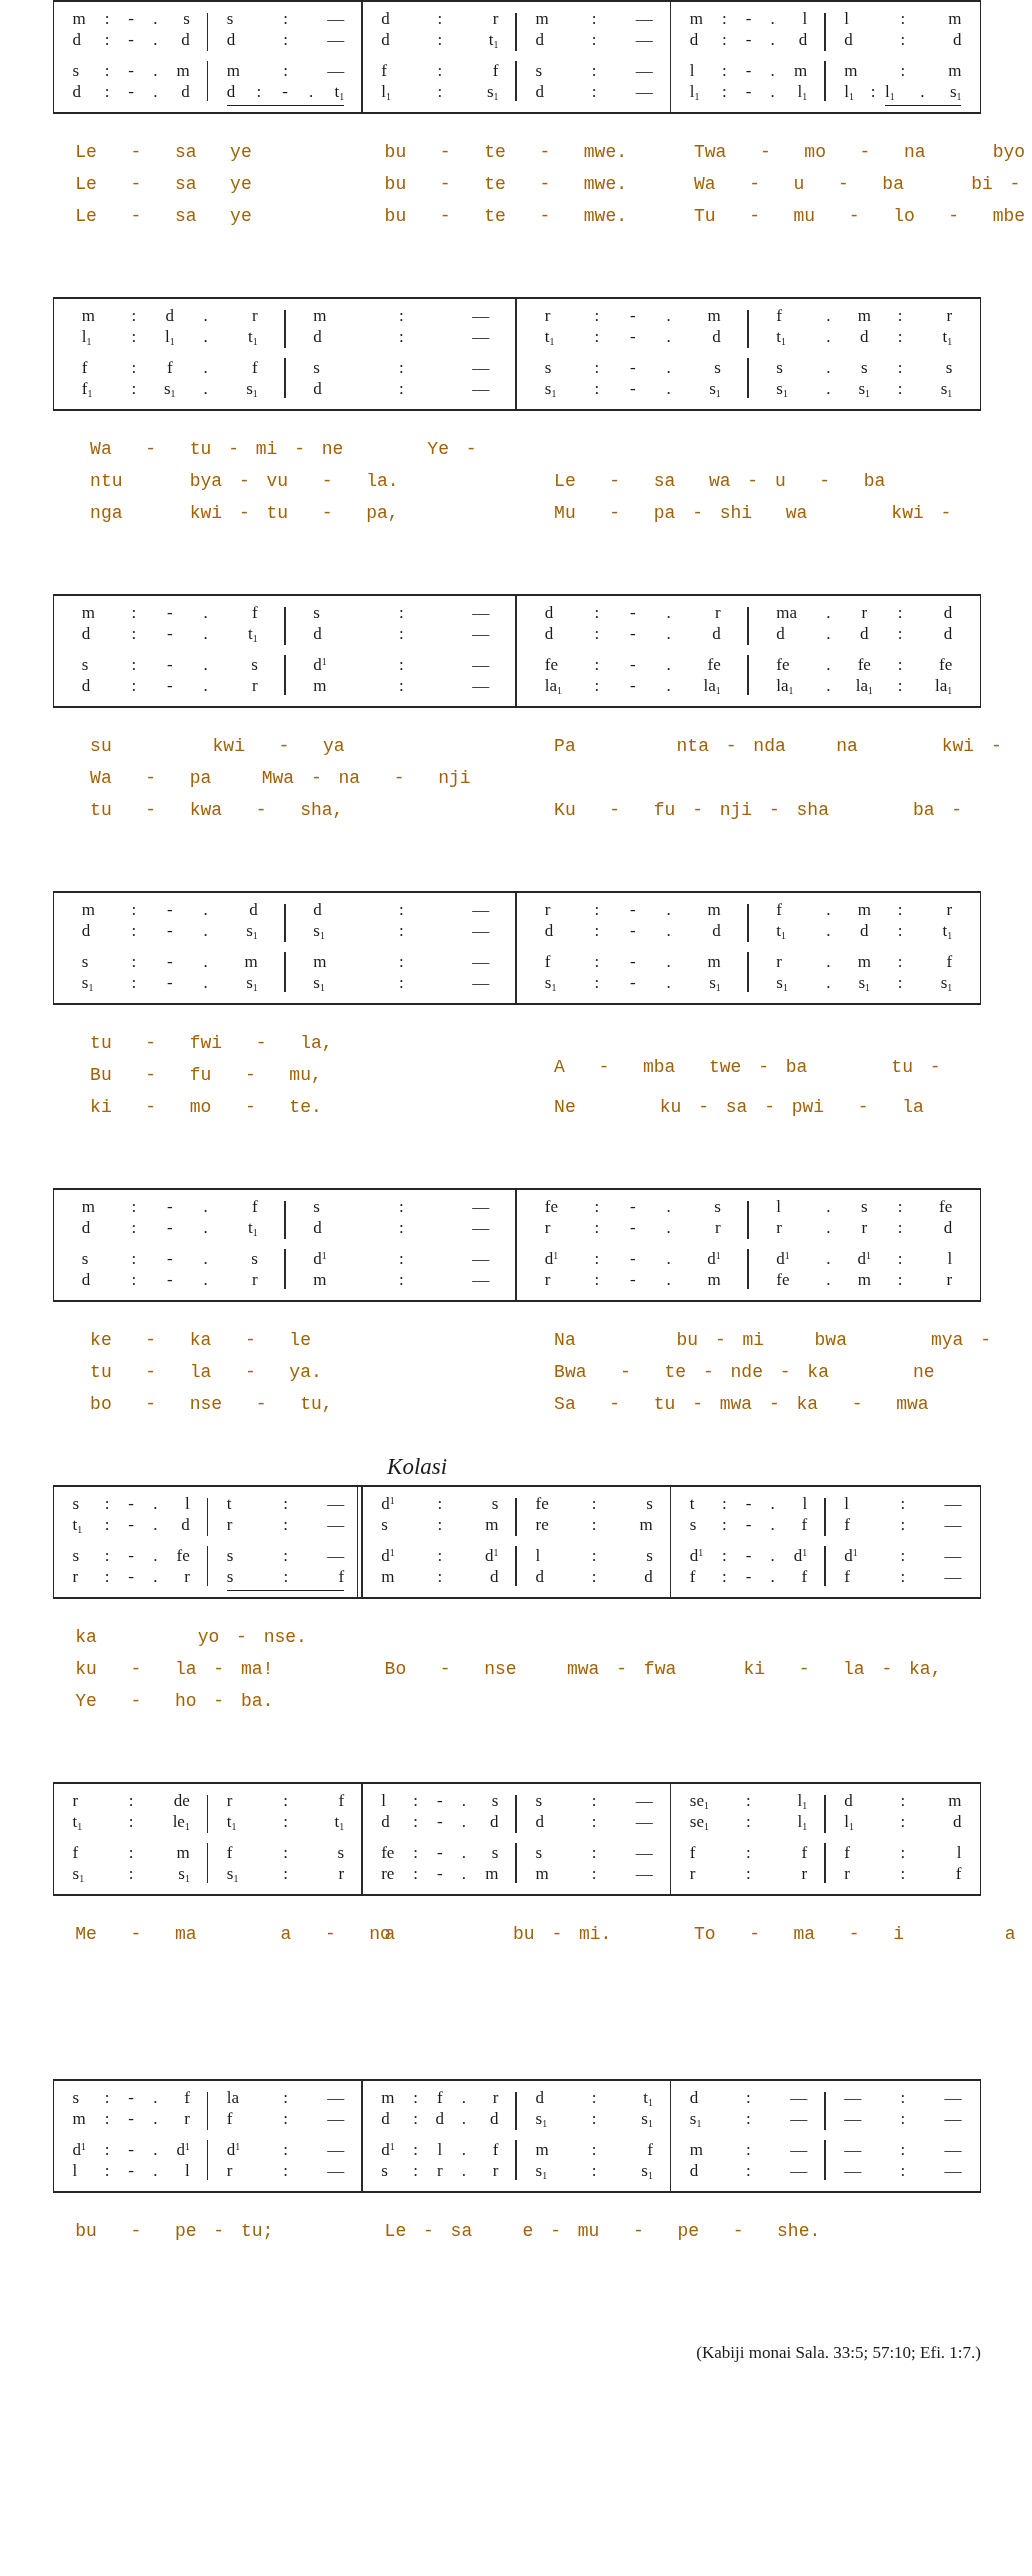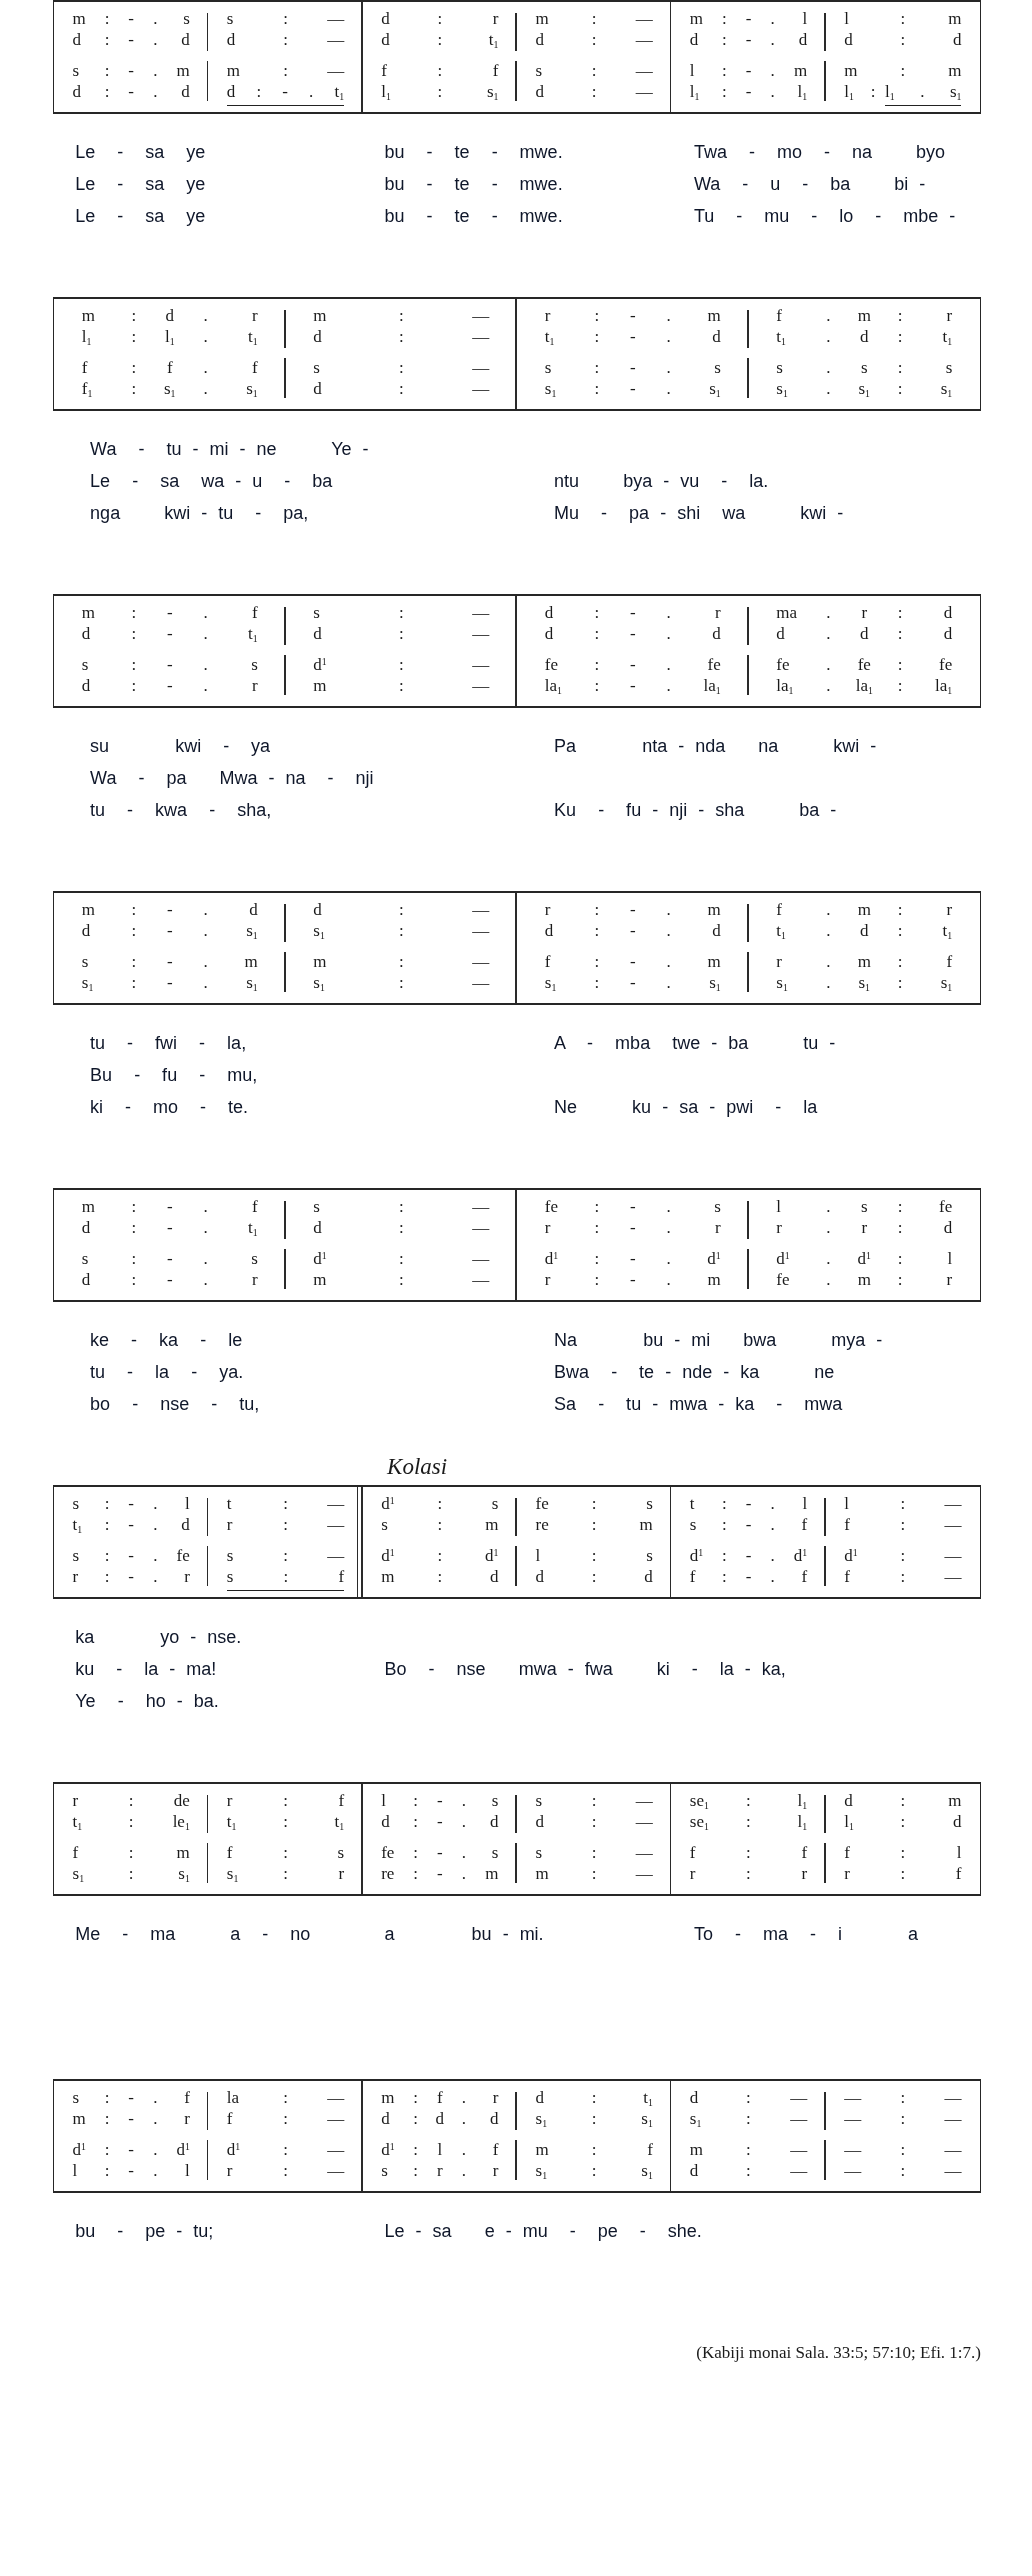--- a/index.html
+++ b/index.html
@@ -73,21 +73,21 @@
   .u-group{
     display:flex;justify-content:space-between;
     border-bottom:1.3px solid #222;
     padding-bottom:1.7px;
     white-space:nowrap;
   }
   .u-group .tok{flex:0 0 auto;}
   sub{font-size:.58em;vertical-align:-.3em;line-height:0;}
   sup{font-size:.58em;vertical-align:.55em;line-height:0;}
   
-  .lyrics{margin-top:21.5px;font-family:Liberation Sans, sans-serif;font-size:18px;color:#0f172a;}
+  .lyrics{margin-top:21.5px;font-family:Liberation Mono, monospace;font-size:18px;color:#a16207;}
   .lyric-row{display:flex;height:32px;line-height:32px;}
   .lyric-seg{
     flex:0 0 auto;box-sizing:border-box;
     padding-left:2.4%;
     white-space:pre;overflow:visible;
     word-spacing:6px;
   }
   .m4 .lyric-seg{padding-left:4%;}
   
   .footer{
@@ -391,22 +391,22 @@
               <span class="tok">:</span>
               <span class="tok last">s<sub>1</sub></span>
             </div>
           </div>
         </div>
         <div class="lyrics">
           <div class="lyric-row">
             <div class="lyric-seg" style="width: 50%;">Wa  -  tu - mi - ne     Ye -</div>
           </div>
           <div class="lyric-row">
+            <div class="lyric-seg" style="width: 50%;">ntu    bya - vu  -  la.</div>
             <div class="lyric-seg" style="width: 50%;">Le  -  sa  wa - u  -  ba</div>
-            <div class="lyric-seg" style="width: 50%;">ntu    bya - vu  -  la.</div>
           </div>
           <div class="lyric-row">
             <div class="lyric-seg" style="width: 50%;">nga    kwi - tu  -  pa,</div>
             <div class="lyric-seg" style="width: 50%;">Mu  -  pa - shi  wa     kwi -</div>
           </div>
         </div>
       </section>
       <section class="section m4">
         <div class="sysbox">
           <div class="measure sep-part">
@@ -647,21 +647,21 @@
               <span class="tok">.</span>
               <span class="tok">s<sub>1</sub></span>
               <span class="tok">:</span>
               <span class="tok last">s<sub>1</sub></span>
             </div>
           </div>
         </div>
         <div class="lyrics">
           <div class="lyric-row">
             <div class="lyric-seg" style="width: 50%;">tu  -  fwi  -  la,</div>
-            <div class="lyric-seg" style="width: 50%;">A  -  mba  twe - ba     tu -</div>
+            <div class="lyric-seg" style="width: 50%; margin-top: 24px;">A  -  mba  twe - ba     tu -</div>
           </div>
           <div class="lyric-row">
             <div class="lyric-seg" style="width: 50%;">Bu  -  fu  -  mu,</div>
           </div>
           <div class="lyric-row">
             <div class="lyric-seg" style="width: 50%;">ki  -  mo  -  te.</div>
             <div class="lyric-seg" style="width: 50%;">Ne     ku - sa - pwi  -  la</div>
           </div>
         </div>
       </section>

